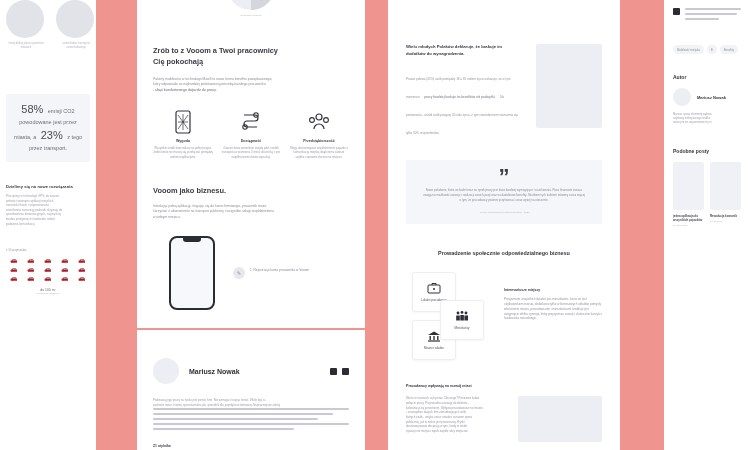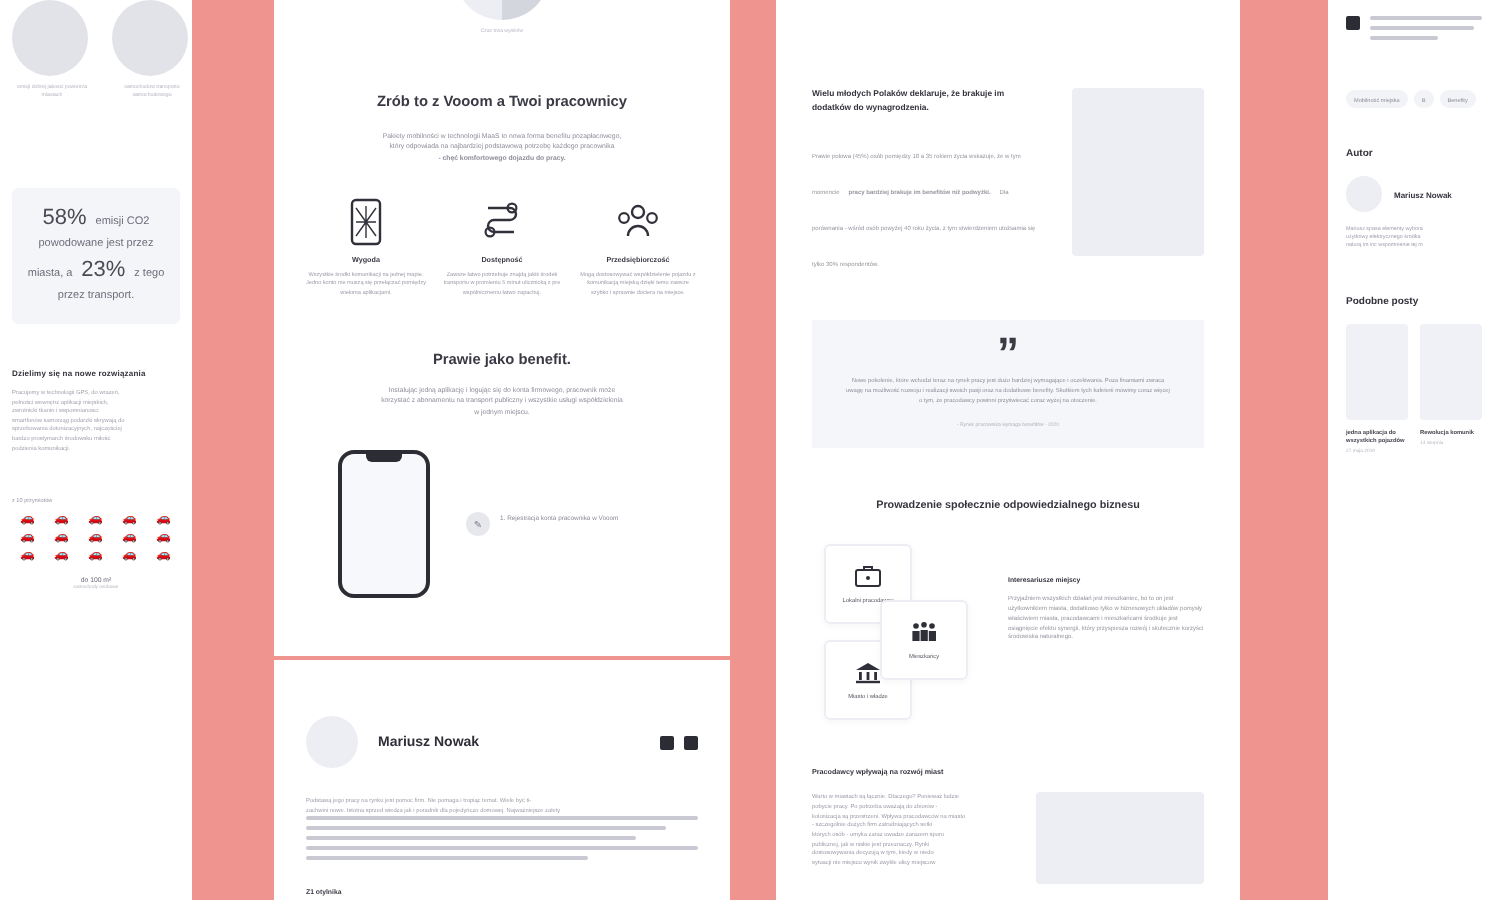--- a/index.html
+++ b/index.html
@@ -14,21 +14,21 @@
   
   .pink-band { position: absolute; background: #F0948F; }
 
   .art { position: absolute; background: #ffffff; overflow: hidden; }
   .t-dark { color: #3d3d47; }
   .bar { background: #c9c9d4; border-radius: 1px; height: 2px; display: block; margin-bottom: 3px; }
   .bar.s1 { width: 100%; } .bar.s2 { width: 92%; } .bar.s3 { width: 84%; }
   .bar.s4 { width: 72%; } .bar.s5 { width: 60%; }
   .blk { background:#eceef3; }
 
-  .h-center { text-align: center; }
+  .h-center { text-align: left; }
 
   
   #art-left { left: 0; top: -40px; width: 96px; height: 540px; background:#fff; padding: 6px; }
   .circle-ph { width: 38px; height: 38px; border-radius: 50%; background: #e2e3e9; }
   .caption { font-size: 2.6px; line-height: 4px; color: #b4b4bf; text-align: center; }
 
   .stat-card {
     background: #f4f5f8; border-radius: 3px; padding: 8px 6px;
     text-align: center; line-height: 11px;
   }
@@ -184,20 +184,21 @@
         <path d="M42 2 A24 24 0 0 0 42 50 Z" fill="#eceef3"></path>
         <text x="30" y="10" font-size="4" fill="#ffffff">50%</text>
         <text x="48" y="10" font-size="4" fill="#ffffff">50%</text>
         <line x1="60" y1="34" x2="70" y2="40" stroke="#c8c8d2" stroke-width="0.5"></line>
       </svg>
       <div style="font-size:2.5px; color:#b6b6c1; margin-top:2px;">Czas trwa wyników</div>
     </div>
 
     <div class="h-center" style="margin-top:28px;">
       <div class="lead-h">Zrób to z Vooom a Twoi pracownicy</div>
+      <div class="lead-h">Cię pokochają</div>
       <div style="margin-top:10px;">
         <div class="lead-p">Pakiety mobilności w technologii MaaS to nowa forma benefitu pozapłacowego,</div>
         <div class="lead-p">który odpowiada na najbardziej podstawową potrzebę każdego pracownika</div>
         <div class="lead-p t-dark" style="font-weight:bold;">- chęć komfortowego dojazdu do pracy.</div>
       </div>
     </div>
 
     <div class="feat-row">
       <div class="feat">
         <div class="feat-ic">
@@ -228,21 +229,21 @@
             <circle cx="18" cy="8" r="2.4" fill="none" stroke="#31313b" stroke-width="1.1"></circle>
             <path d="M6 17 a5 5 0 0 1 10 0" fill="none" stroke="#31313b" stroke-width="1.2"></path>
           </svg>
         </div>
         <div class="feat-t">Przedsiębiorczość</div>
         <div class="feat-d">Mogą dostosowywać współdzielenie pojazdu z komunikacją miejską dzięki temu zawsze szybko i sprawnie dociera na miejsce.</div>
       </div>
     </div>
 
     <div class="h-center" style="margin-top:26px;">
-      <div class="lead-h">Prawie jako benefit.</div>
+      <div class="lead-h">Vooom jako biznesu.</div>
       <div style="margin-top:8px;">
         <div class="lead-p">Instalując jedną aplikację i logując się do konta firmowego, pracownik może</div>
         <div class="lead-p">korzystać z abonamentu na transport publiczny i wszystkie usługi współdzielenia</div>
         <div class="lead-p">w jednym miejscu.</div>
       </div>
     </div>
 
     <div style="display:flex; align-items:center; gap:18px; margin-top:16px; padding-left:16px;">
       <div class="phone">
         <div class="notch"></div>

